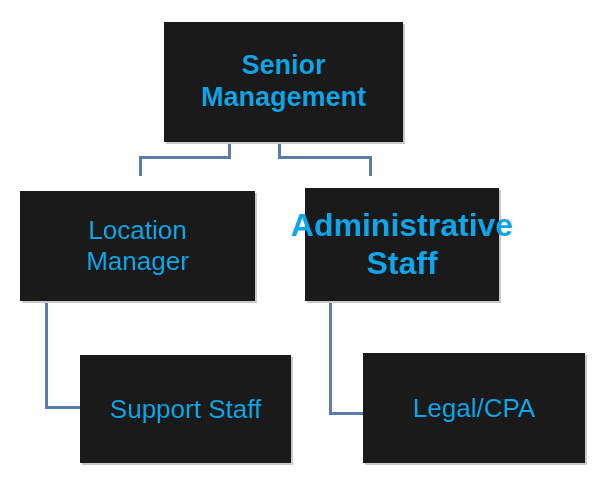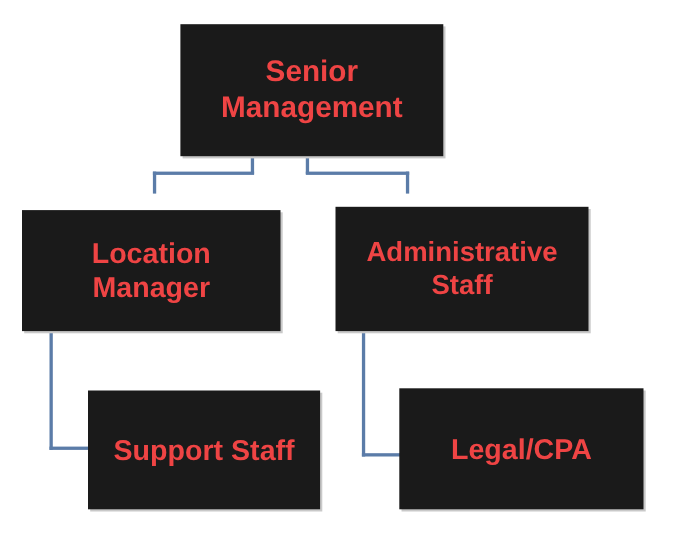--- a/index.html
+++ b/index.html
@@ -13,50 +13,50 @@
   #chart {
     position: relative;
     width: 612px;
     height: 485px;
     background: #ffffff;
     overflow: hidden;
   }
   .node {
     position: absolute;
     background: #1a1a1a;
-    color: #ef4444;
+    color: #0ea5e9;
     display: flex;
     align-items: center;
     justify-content: center;
     text-align: center;
     line-height: 1.18;
     box-sizing: border-box;
     box-shadow: 2px 2px 0 0 #c9c9c9;
     z-index: 2;
   }
   .node-label {
     display: block;
     padding: 0 6px;
     white-space: pre-line;
   }
   .bold .node-label { font-weight: bold; }
-  .regular .node-label { font-weight: bold; }
+  .regular .node-label { font-weight: normal; }
 
   
   #node-senior-management {
     left: 164px; top: 22px; width: 239px; height: 120px;
     font-size: 27px;
   }
   #node-location-manager {
     left: 20px; top: 191px; width: 235px; height: 110px;
     font-size: 26px;
   }
   #node-administrative-staff {
-    left: 305px; top: 188px; width: 230px; height: 113px;
-    font-size: 25px;
+    left: 305px; top: 188px; width: 194px; height: 113px;
+    font-size: 32px;
   }
   #node-support-staff {
     left: 80px; top: 355px; width: 211px; height: 108px;
     font-size: 26px;
   }
   #node-legal-cpa {
     left: 363px; top: 353px; width: 222px; height: 110px;
     font-size: 26px;
   }
 

